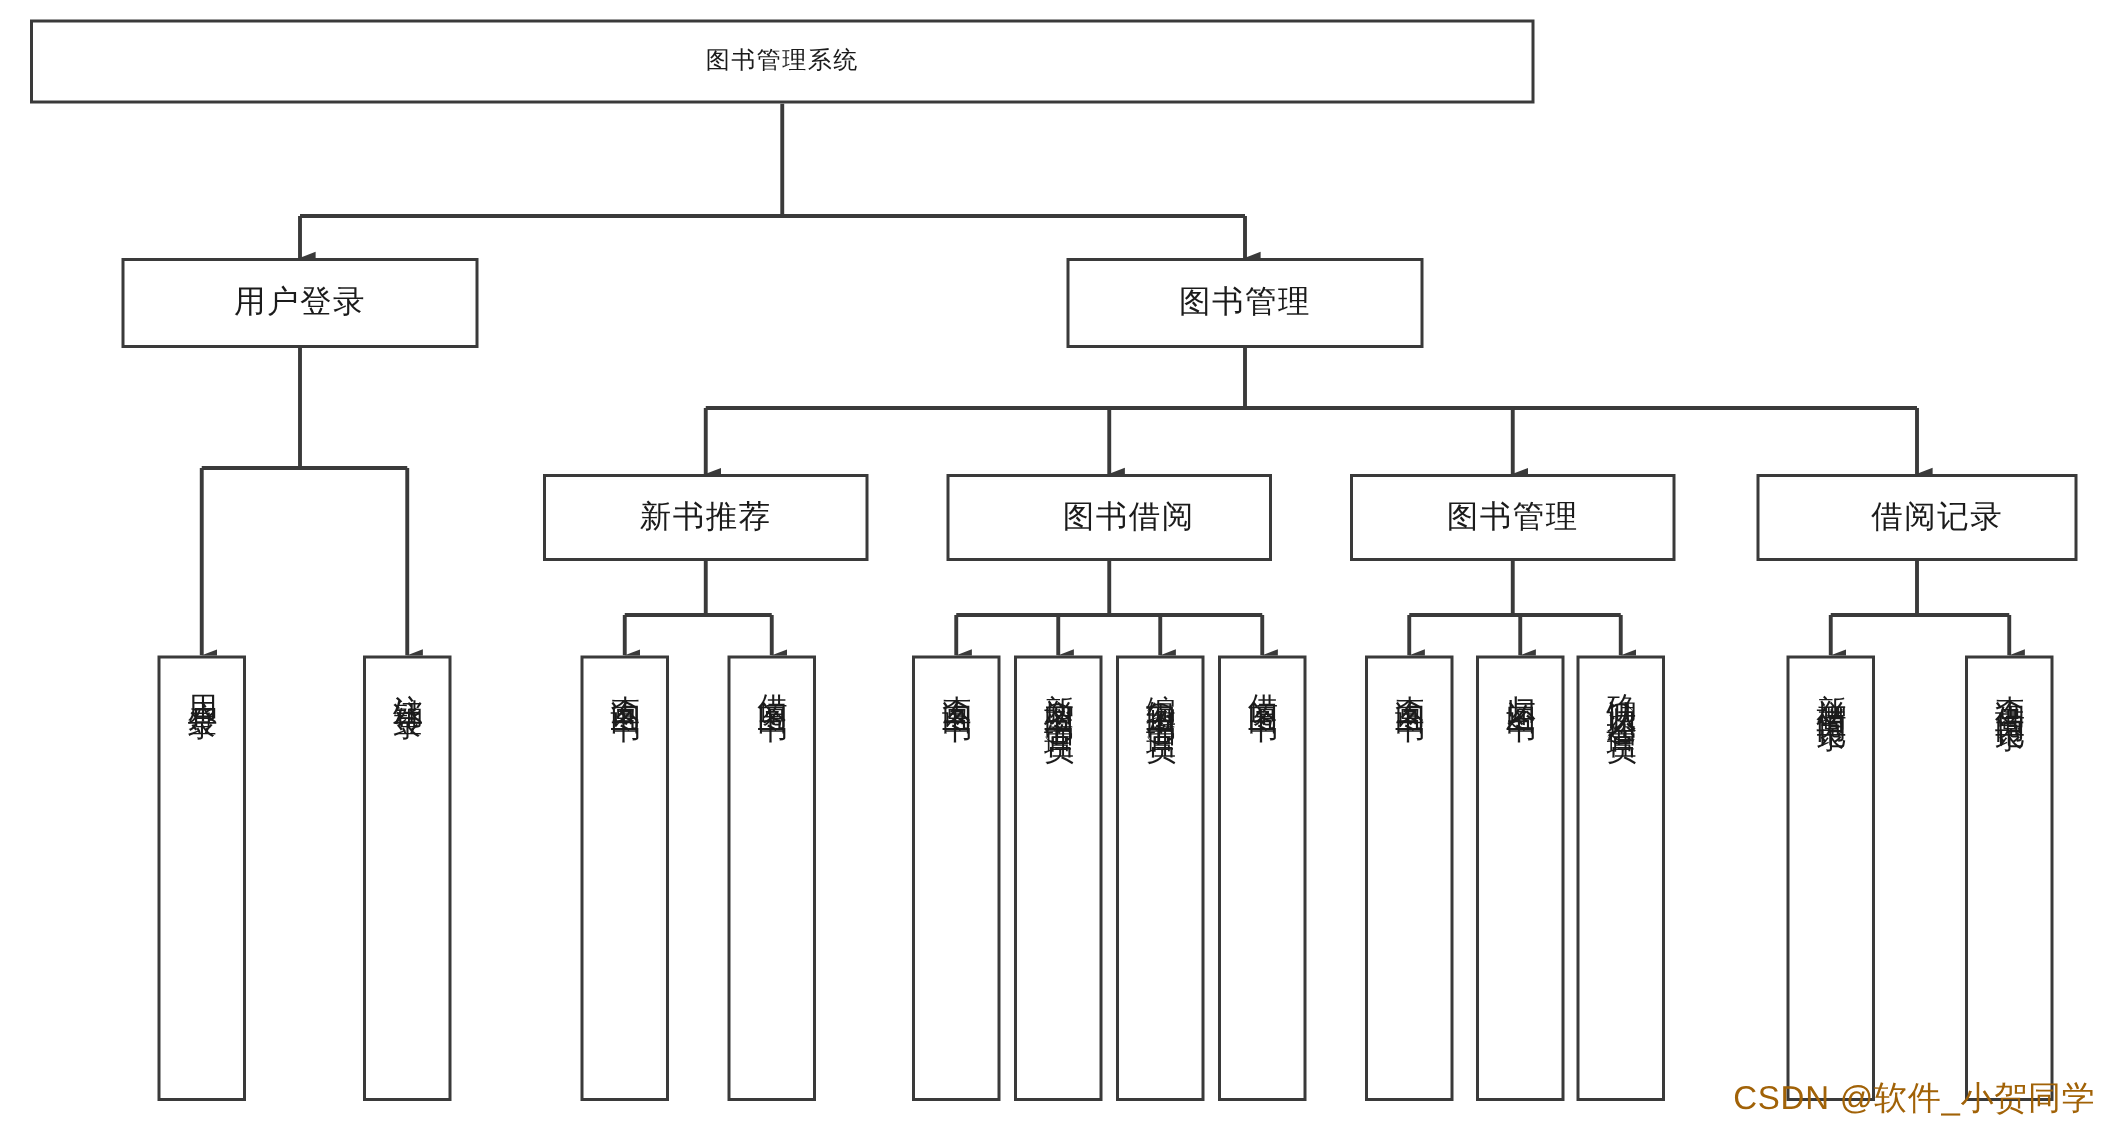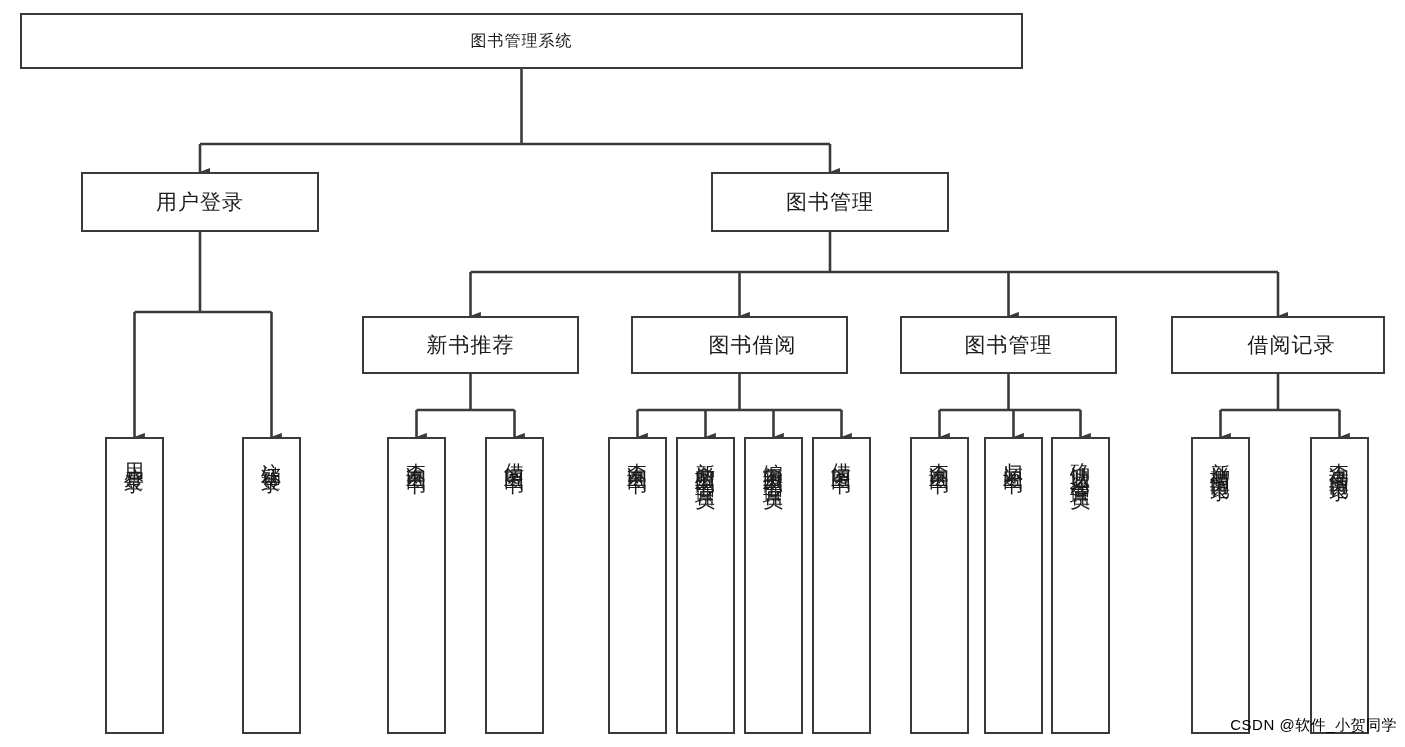--- a/index.html
+++ b/index.html
@@ -59,23 +59,23 @@
     writing-mode: vertical-rl;
     text-orientation: upright;
     font-size: 20px;
     letter-spacing: 4px;
     line-height: 1;
     white-space: nowrap;
   }
   #watermark {
     position: absolute;
     right: 8px;
-    bottom: 12px;
-    font-size: 15px;
-    color: #000000;
+    bottom: 0;
+    font-size: 22px;
+    color: #a16207;
     letter-spacing: 0.5px;
     user-select: none;
   }
 </style>
 </head>
 <body>
 
 <div id="canvas">
 
   <svg id="edges" viewBox="0 0 1405 747">

